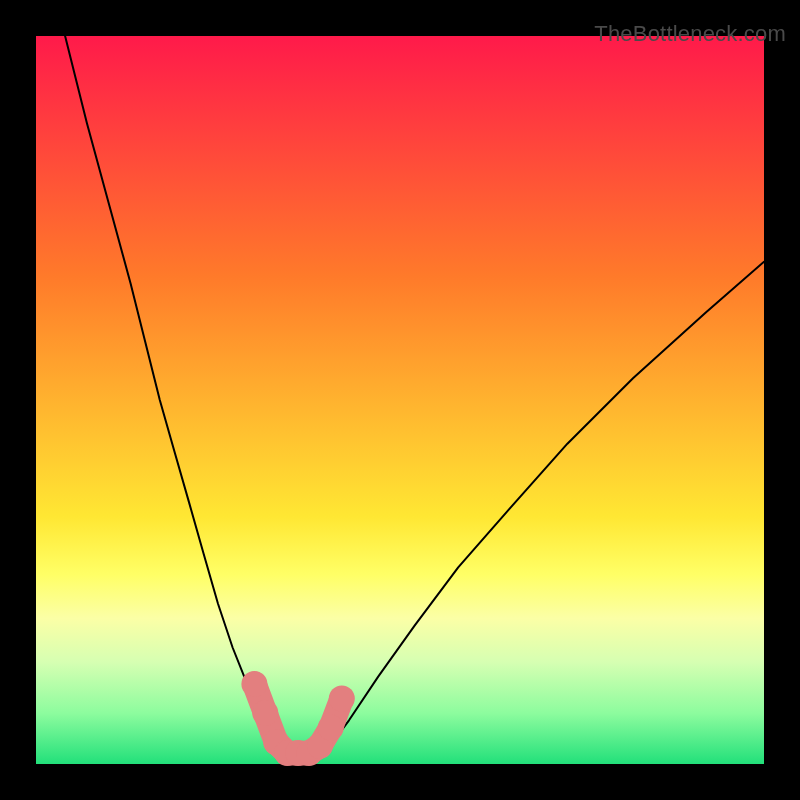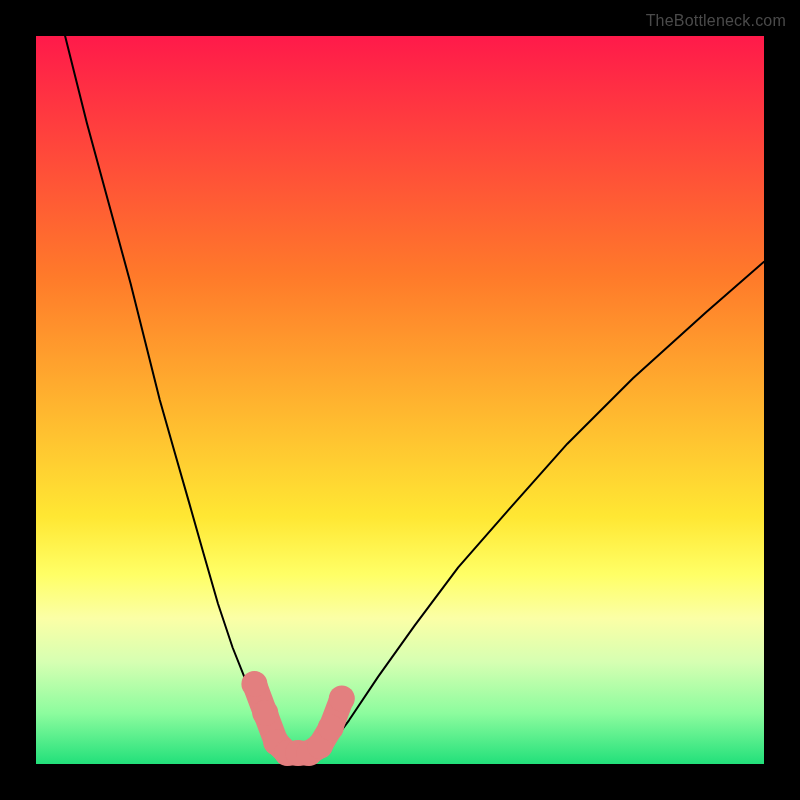--- a/index.html
+++ b/index.html
@@ -31,24 +31,24 @@
       var(--c2) 66%,
       var(--c3) 74%,
       var(--c4) 80%,
       var(--c5) 86%,
       var(--c6) 93%,
       var(--c7) 100%
     );
   }
   .watermark {
     position: absolute;
-    top: 12px;
+    top: 21px;
     right: 14px;
     font-family: Arial, Helvetica, sans-serif;
-    font-size: 16px;
+    font-size: 22px;
     color: #4a4a4a;
     letter-spacing: 0.2px;
     user-select: none;
   }
   svg.curve {
     position: absolute;
     top: 0;
     left: 0;
     width: 728px;
     height: 728px;

